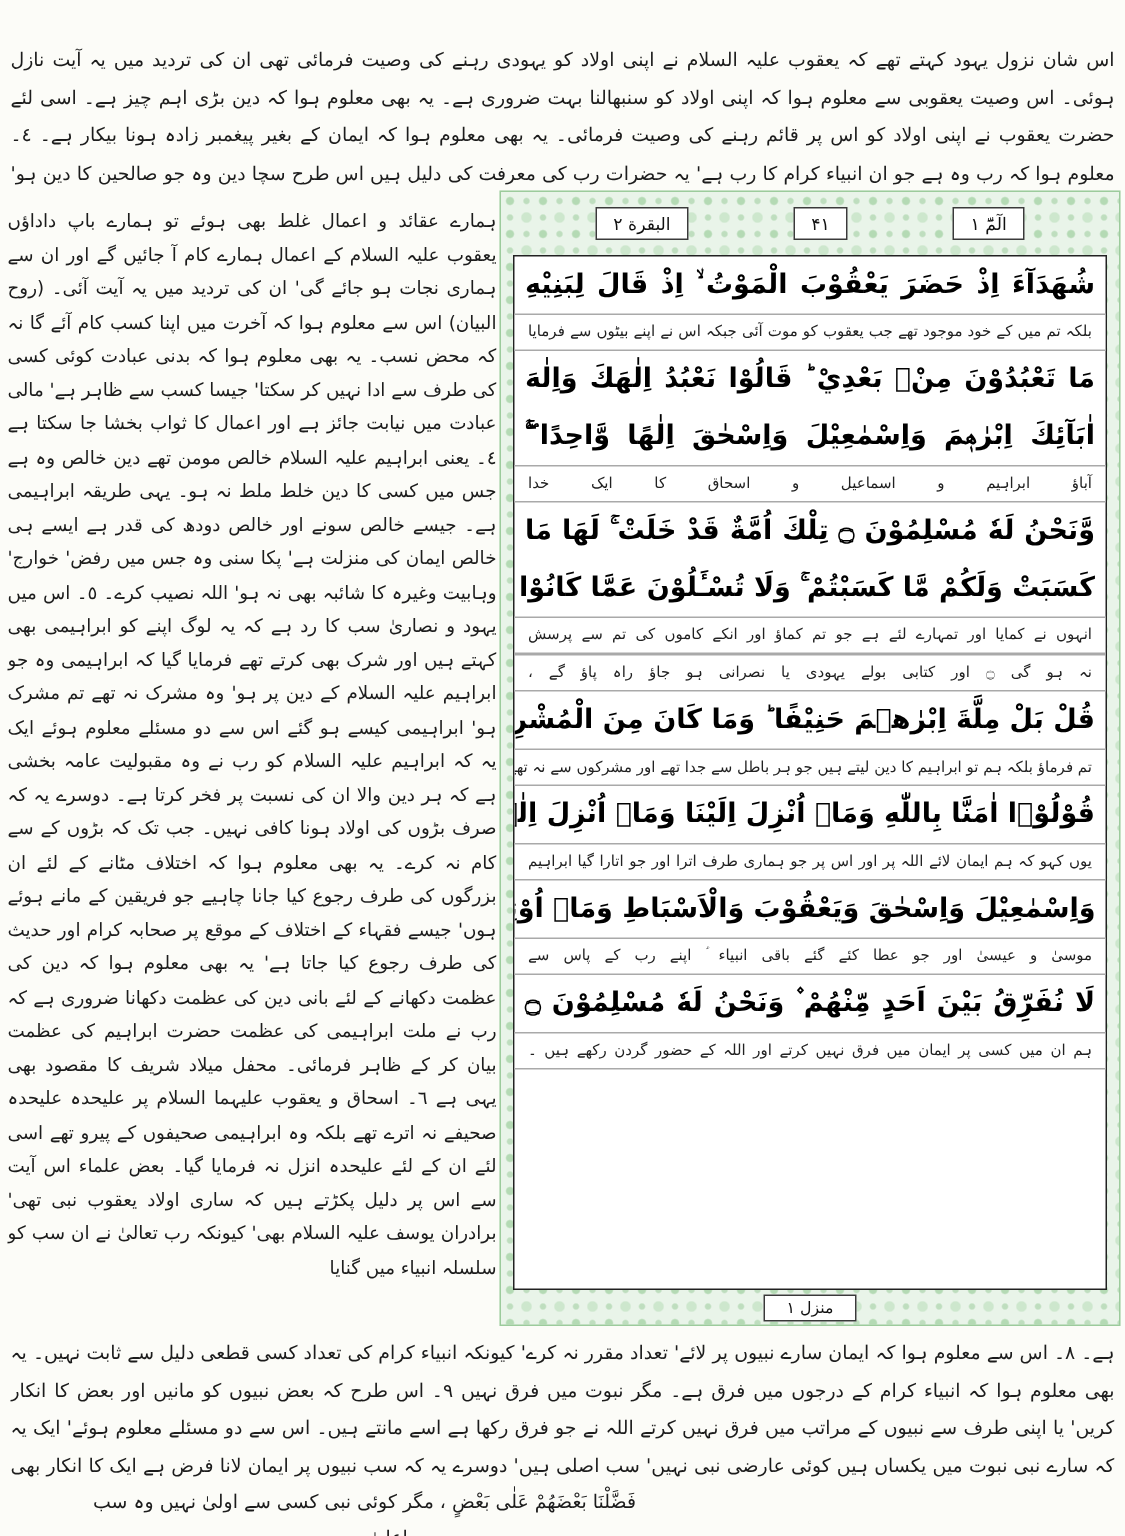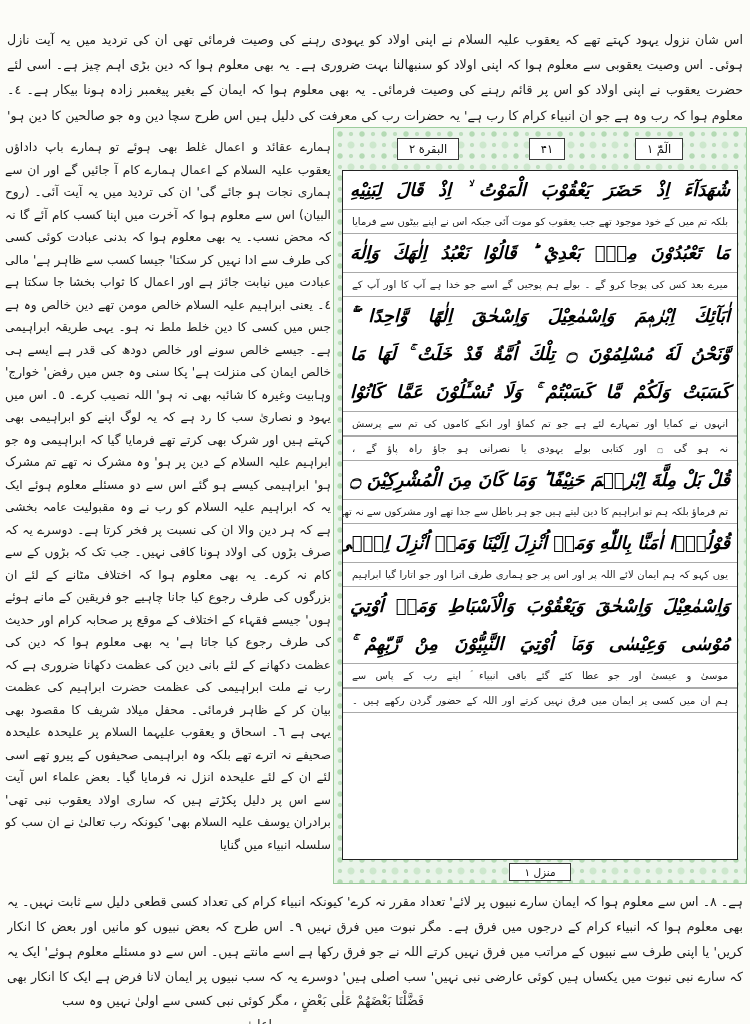--- a/index.html
+++ b/index.html
@@ -51,21 +51,21 @@
   }
   .box-inner {
     position:absolute; top:42px; left:8px; right:8px; bottom:23px;
     background:#ffffff; border:1px solid #222;
     display:flex; flex-direction:column; overflow:hidden;
   }
   .arabic-line {
     height:38px; line-height:38px;
     font-size:18px; font-weight:bold; color:#000;
     direction:rtl; text-align:justify; text-align-last:justify;
-    padding:0 7px; white-space:nowrap; overflow:hidden;font-style:italic;
+    padding:0 7px; white-space:nowrap; overflow:hidden;
   }
   .urdu-line {
     height:25px; line-height:23px;
     font-size:10px; color:#222;
     border-top:1px solid #a9a9a9; border-bottom:1px solid #a9a9a9;
     direction:rtl; text-align:justify; text-align-last:justify;
     padding:0 9px; white-space:nowrap; overflow:hidden;
     background:#fff;
   }
   .box-footer {
@@ -89,33 +89,33 @@
     <span class="head-label">الٓمّٓ ۱</span>
     <span class="head-label">۴۱</span>
     <span class="head-label">البقرة ۲</span>
   </div>
 
   <div class="box-inner">
 
   <div class="arabic-line">شُهَدَآءَ اِذْ حَضَرَ يَعْقُوْبَ الْمَوْتُ ۙ اِذْ قَالَ لِبَنِيْهِ</div>
       <div class="urdu-line">بلکہ تم میں کے خود موجود تھے جب یعقوب کو موت آئی جبکہ اس نے اپنے بیٹوں سے فرمایا</div>
       <div class="arabic-line">مَا تَعْبُدُوْنَ مِنْۢ بَعْدِيْ ؕ قَالُوْا نَعْبُدُ اِلٰهَكَ وَاِلٰهَ</div>
-      <div class="urdu-line">میرے بعد کس کی پوجا کرو گے ۔ بولے ہم پوجیں گے اسے جو خدا ہے آپ کا اور آپ کے</div>
       <div class="arabic-line">اٰبَآئِكَ اِبْرٰهٖمَ وَاِسْمٰعِيْلَ وَاِسْحٰقَ اِلٰهًا وَّاحِدًا ۖۚ</div>
+      <div class="urdu-line">آباؤ ابراہیم و اسماعیل و اسحاق کا ایک خدا</div>
       <div class="arabic-line">وَّنَحْنُ لَهٗ مُسْلِمُوْنَ ۝ تِلْكَ اُمَّةٌ قَدْ خَلَتْ ۚ لَهَا مَا</div>
       <div class="arabic-line">كَسَبَتْ وَلَكُمْ مَّا كَسَبْتُمْ ۚ وَلَا تُسْـَٔلُوْنَ عَمَّا كَانُوْا</div>
       <div class="urdu-line">انہوں نے کمایا اور تمہارے لئے ہے جو تم کماؤ اور انکے کاموں کی تم سے پرسش</div>
       <div class="urdu-line">نہ ہو گی ۝ اور کتابی بولے یہودی یا نصرانی ہو جاؤ راہ پاؤ گے ،</div>
       <div class="arabic-line">قُلْ بَلْ مِلَّةَ اِبْرٰهٖمَ حَنِيْفًا ؕ وَمَا كَانَ مِنَ الْمُشْرِكِيْنَ ۝</div>
       <div class="urdu-line">تم فرماؤ بلکہ ہم تو ابراہیم کا دین لیتے ہیں جو ہر باطل سے جدا تھے اور مشرکوں سے نہ تھے</div>
       <div class="arabic-line">قُوْلُوْۤا اٰمَنَّا بِاللّٰهِ وَمَاۤ اُنْزِلَ اِلَيْنَا وَمَاۤ اُنْزِلَ اِلٰۤى اِبْرٰهٖمَ</div>
       <div class="urdu-line">یوں کہو کہ ہم ایمان لائے اللہ پر اور اس پر جو ہماری طرف اترا اور جو اتارا گیا ابراہیم</div>
       <div class="arabic-line">وَاِسْمٰعِيْلَ وَاِسْحٰقَ وَيَعْقُوْبَ وَالْاَسْبَاطِ وَمَاۤ اُوْتِيَ</div>
-      <div class="arabic-line">مُوْسٰى وَعِيْسٰى وَمَاۤ اُوْتِيَ النَّبِيُّوْنَ مِنْ رَّبِّهِمْ ۚ</div>
       <div class="urdu-line">موسیٰ و عیسیٰ اور جو عطا کئے گئے باقی انبیاء ؑ اپنے رب کے پاس سے</div>
+      <div class="arabic-line">لَا نُفَرِّقُ بَيْنَ اَحَدٍ مِّنْهُمْ ۫ وَنَحْنُ لَهٗ مُسْلِمُوْنَ ۝</div>
       <div class="urdu-line">ہم ان میں کسی پر ایمان میں فرق نہیں کرتے اور اللہ کے حضور گردن رکھے ہیں ۔</div>
     </div>
 
   <div class="box-footer">
     <span class="manzil-label">منزل ۱</span>
   </div>
 </div>
 
 <div class="commentary bottom-block">ہے۔ ٨۔ اس سے معلوم ہوا کہ ایمان سارے نبیوں پر لائے' تعداد مقرر نہ کرے' کیونکہ انبیاء کرام کی تعداد کسی قطعی دلیل سے ثابت نہیں۔ یہ بھی معلوم ہوا کہ انبیاء کرام کے درجوں میں فرق ہے۔ مگر نبوت میں فرق نہیں ٩۔ اس طرح کہ بعض نبیوں کو مانیں اور بعض کا انکار کریں' یا اپنی طرف سے نبیوں کے مراتب میں فرق نہیں کرتے اللہ نے جو فرق رکھا ہے اسے مانتے ہیں۔ اس سے دو مسئلے معلوم ہوئے' ایک یہ کہ سارے نبی نبوت میں یکساں ہیں کوئی عارضی نبی نہیں' سب اصلی ہیں' دوسرے یہ کہ سب نبیوں پر ایمان لانا فرض ہے ایک کا انکار بھی کفر ہے۔ ہاں ان کے مراتب میں فرق ہے' بعض بعض سے اعلیٰ ہیں۔ رب فرماتا ہے۔ تِلْكَ الرُّسُلُ</div>
 

